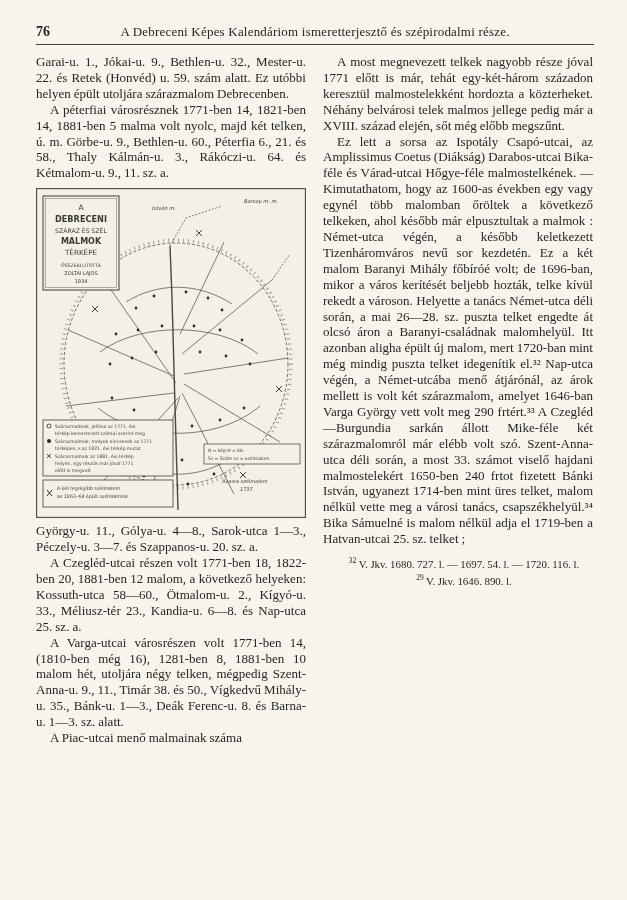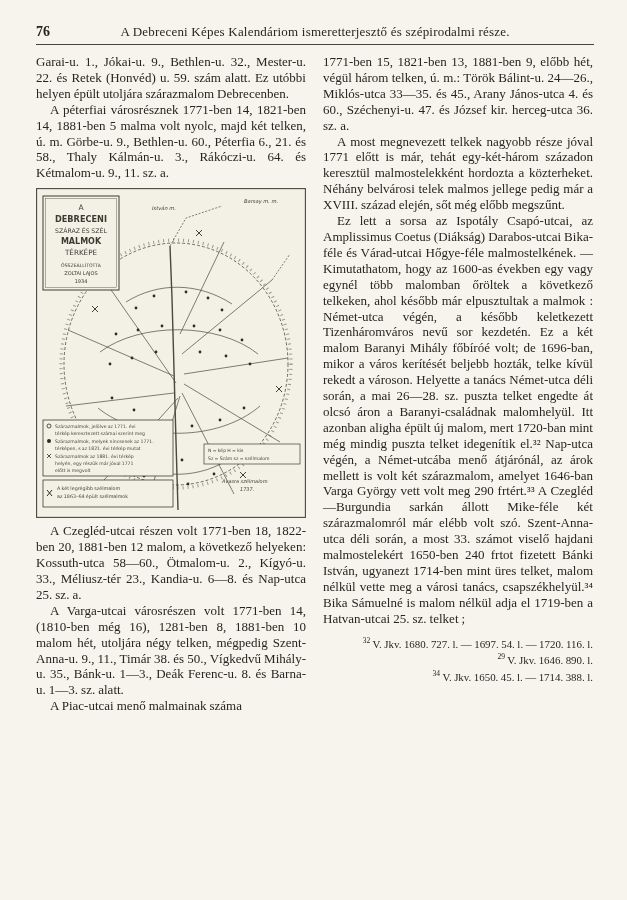--- a/index.html
+++ b/index.html
@@ -19,21 +19,21 @@
   .page-number{width:34px;font-size:14px;font-weight:bold}
   .running-title{flex:1;text-align:center;font-size:13px;letter-spacing:.2px;white-space:nowrap}
   .header-spacer{width:34px}
   .columns{display:flex;gap:17px;margin-top:9px}
   .col{width:270px;font-size:13px;line-height:15.9px;text-align:justify;hyphens:auto;word-spacing:-.2px}
   .col p{margin:0}
   .col p.indent{text-indent:14px}
   .figure{margin:7px 0 5px 0;padding:0}
   .figure svg{display:block}
   .footnotes{margin-top:7px;font-size:10.9px;line-height:13.2px}
-  .footnote{text-indent:12px;text-align:right}
+  .footnote{text-indent:12px;text-align:center}
   .footnote sup{font-size:7.5px}
   
   .map-text{font-family:"DejaVu Sans","Liberation Sans",sans-serif;fill:#3b3a33}
   .map-hand{font-family:"DejaVu Sans","Liberation Sans",sans-serif;fill:#46443b}
 </style>
 </head>
 <body>
 
 <div class="page">
 
@@ -160,40 +160,36 @@
             <rect x="168" y="256" width="96" height="20" fill="#f3f0e5" stroke="#3f3d35" stroke-width=".7"></rect>
             <text class="map-hand" x="172" y="264" font-size="4.6">N = kép   H = kis</text>
             <text class="map-hand" x="172" y="272" font-size="4.6">Sz = Szám   sz = szélmalom</text>
           </g>
 
           <text class="map-hand" x="186" y="295" font-size="5" font-style="italic">Avasra szélmalom</text>
           <text class="map-hand" x="204" y="303" font-size="5" font-style="italic">1737.</text>
         </svg>
       </figure>
 
+      <p>György-u. 11., Gólya-u. 4—8., Sarok-utca 1—3., Péczely-u. 3—7. és Szappanos-u. 20. sz. a.</p>
       <p class="indent">A Czegléd-utcai részen volt 1771-ben 18, 1822-ben 20, 1881-ben 12 malom, a következő helyeken: Kossuth-utca 58—60., Ötmalom-u. 2., Kígyó-u. 33., Méliusz-tér 23., Kandia-u. 6—8. és Nap-utca 25. sz. a.</p>
       <p class="indent">A Varga-utcai városrészen volt 1771-ben 14, (1810-ben még 16), 1281-ben 8, 1881-ben 10 malom hét, utoljára négy telken, mégpedig Szent-Anna-u. 9., 11., Timár 38. és 50., Vígkedvű Mihály-u. 35., Bánk-u. 1—3., Deák Ferenc-u. 8. és Barna-u. 1—3. sz. alatt.</p>
       <p class="indent">A Piac-utcai menő malmainak száma</p>
     </div>
 
     <div class="col">
-      <p>1771-ben 15, 1821-ben 13, 1881-ben 9, előbb hét, végül három telken, ú. m.: Török Bálint-u. 24—26., Miklós-utca 33—35. és 45., Arany János-utca 4. és 60., Széchenyi-u. 47. és József kir. herceg-utca 36. sz. a.</p>
       <p class="indent">A most megnevezett telkek nagyobb része jóval 1771 előtt is már, tehát egy-két-három századon keresztül malmostelekként hordozta a közterheket. Néhány belvárosi telek malmos jellege pedig már a XVIII. század elején, sőt még előbb megszűnt.</p>
       <p class="indent">Ez lett a sorsa az Ispotály Csapó-utcai, az Amplissimus Coetus (Diákság) Darabos-utcai Bika-féle és Várad-utcai Hőgye-féle malmostelkének. — Kimutathatom, hogy az 1600-as években egy vagy egynél több malomban őröltek a következő telkeken, ahol később már elpusztultak a malmok : Német-utca végén, a később keletkezett Tizenháromváros nevű sor kezdetén. Ez a két malom Baranyi Mihály főbíróé volt; de 1696-ban, mikor a város kerítését beljebb hozták, telke kívül rekedt a városon. Helyette a tanács Német-utca déli során, a mai 26—28. sz. puszta telket engedte át olcsó áron a Baranyi-családnak malomhelyül. Itt azonban aligha épült új malom, mert 1720-ban mint még mindig puszta telket idegenítik el.³² Nap-utca végén, a Német-utcába menő átjárónál, az árok mellett is volt két szárazmalom, amelyet 1646-ban Varga György vett volt meg 290 frtért.³³ A Czegléd—Burgundia sarkán állott Mike-féle két szárazmalomról már elébb volt szó. Szent-Anna-utca déli során, a most 33. számot viselő hajdani malmostelekért 1650-ben 240 frtot fizetett Bánki István, ugyanezt 1714-ben mint üres telket, malom nélkül vette meg a városi tanács, csapszékhelyül.³⁴ Bika Sámuelné is malom nélkül adja el 1719-ben a Hatvan-utcai 25. sz. telket ;</p>
 
       <div class="footnotes">
         <div class="footnote">
           <sup>32</sup>
           <span>V. Jkv. 1680. 727. l. — 1697. 54. l. — 1720. 116. l.</span>
         </div>
         <div class="footnote">
           <sup>29</sup>
           <span>V. Jkv. 1646. 890. l.</span>
         </div>
-        <div class="footnote">
-          <sup>34</sup>
-          <span>V. Jkv. 1650. 45. l. — 1714. 388. l.</span>
-        </div>
       </div>
     </div>
 
   </div>
 </div>
 
 </body></html>

